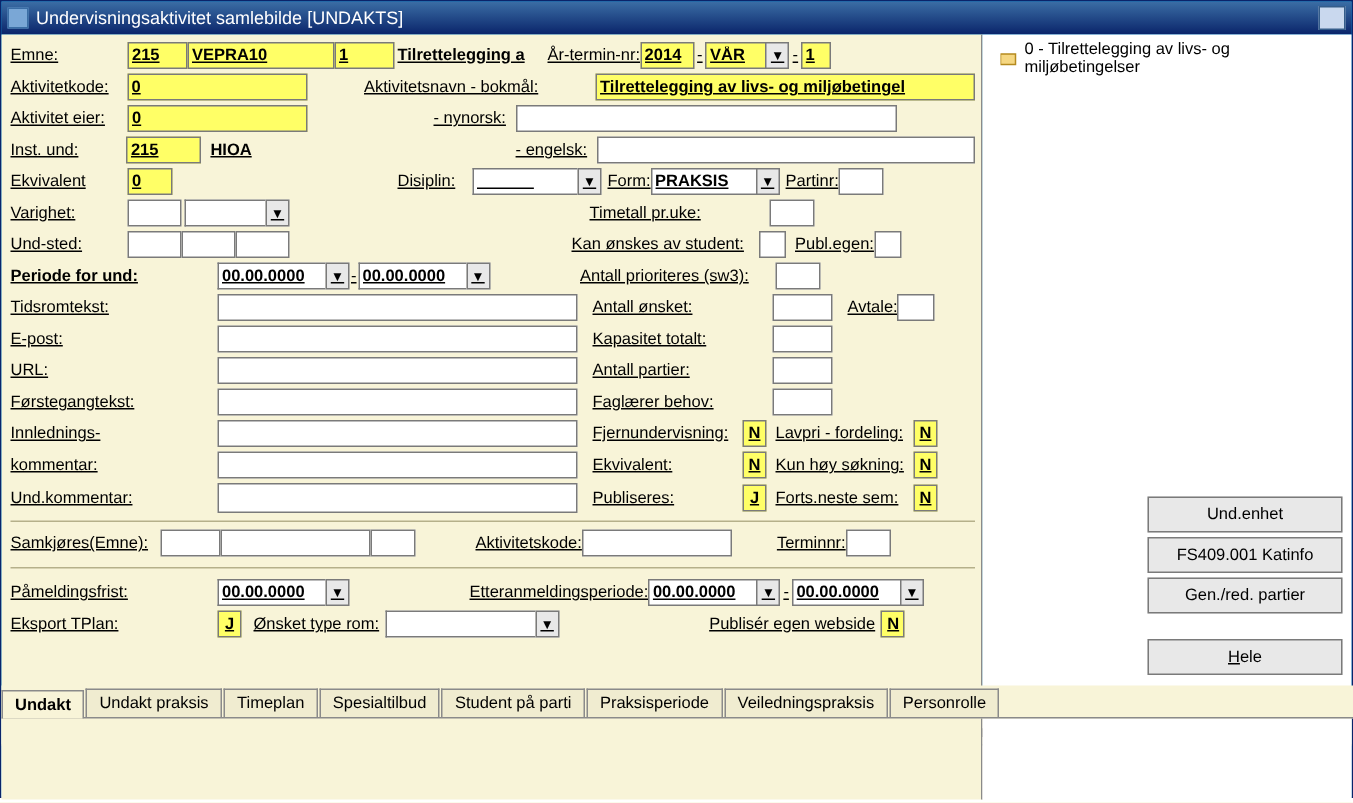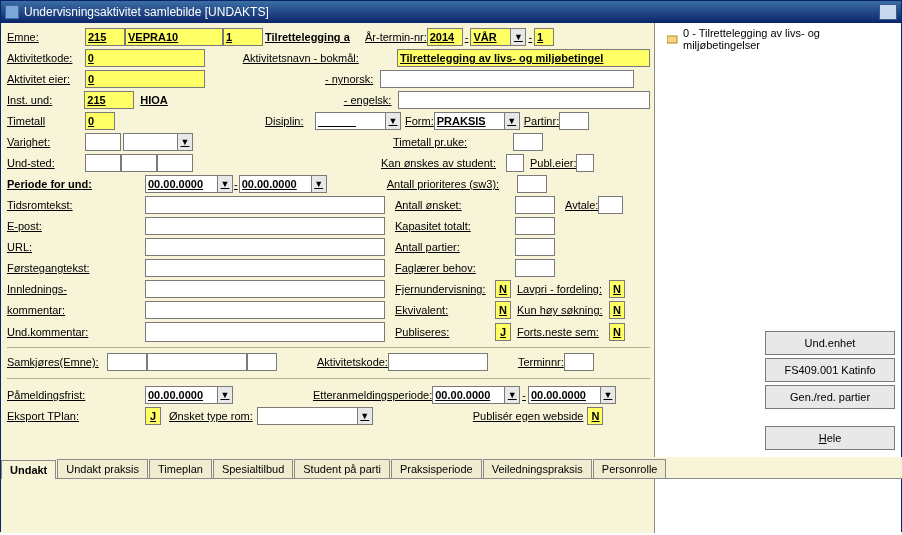--- a/index.html
+++ b/index.html
@@ -129,34 +129,34 @@
       <div class="row">
         <span class="lbl" style="width:78px">Aktivitetkode:</span>
         <input class="fld ylw bold" style="width: 120px;" value="0">
         <span class="lbl" style="margin-left:38px;width:155px">Aktivitetsnavn   - bokmål:</span>
         <input class="fld ylw bold" style="width: 254px;" value="Tilrettelegging av livs- og miljøbetingel">
       </div>
 
       <div class="row">
         <span class="lbl" style="width:78px">Aktivitet eier:</span>
         <input class="fld ylw bold" style="width: 120px;" value="0">
-        <span class="lbl" style="margin-left:120px;width:55px">- nynorsk:</span>
+        <span class="lbl" style="margin-left:84px;width:55px">- nynorsk:</span>
         <input class="fld" style="width: 254px;">
       </div>
 
       <div class="row">
         <span class="lbl" style="width:78px">Inst. und:</span>
         <input class="fld ylw bold" style="width: 50px;" value="215">
         <span class="lbl bold" style="margin-left:6px;width:64px">HIOA</span>
         <span class="lbl" style="margin-left:140px;width:55px">- engelsk:</span>
         <input class="fld" style="width: 254px;">
       </div>
 
       <div class="row">
-        <span class="lbl" style="width:78px">Timetall</span>
+        <span class="lbl" style="width:78px">Ekvivalent</span>
         <input class="fld ylw bold" style="width: 30px;" value="0">
         <span class="lbl" style="margin-left:150px;width:50px">Disiplin:</span>
         <div class="combo">
           <input class="fld bold hl-blue" style="width: 70px;" value="PSYKH">
           <div class="dd">▼</div>
         </div>
         <span class="lbl" style="margin-left:4px">Form:</span>
         <div class="combo">
           <input class="fld bold" style="width: 70px;" value="PRAKSIS">
           <div class="dd">▼</div>
@@ -176,21 +176,21 @@
         <input class="fld" style="width: 30px;">
       </div>
 
       <div class="row">
         <span class="lbl" style="width:78px">Und-sted:</span>
         <input class="fld" style="width: 36px;">
         <input class="fld" style="width: 36px;">
         <input class="fld" style="width: 36px;">
         <span class="lbl" style="margin-left:188px;width:125px">Kan ønskes av student:</span>
         <input class="fld" style="width: 18px;">
-        <span class="lbl" style="margin-left:6px">Publ.eier:</span>
+        <span class="lbl" style="margin-left:6px">Publ.egen:</span>
         <input class="fld" style="width: 18px;">
       </div>
 
       <div class="row">
         <span class="lbl bold" style="width:88px">Periode for und:</span>
         <span style="width:50px"></span>
         <div class="date-combo">
             <input class="fld bold" style="width: 72px;" value="00.00.0000">
             <div class="dd">▼</div>
           </div>

